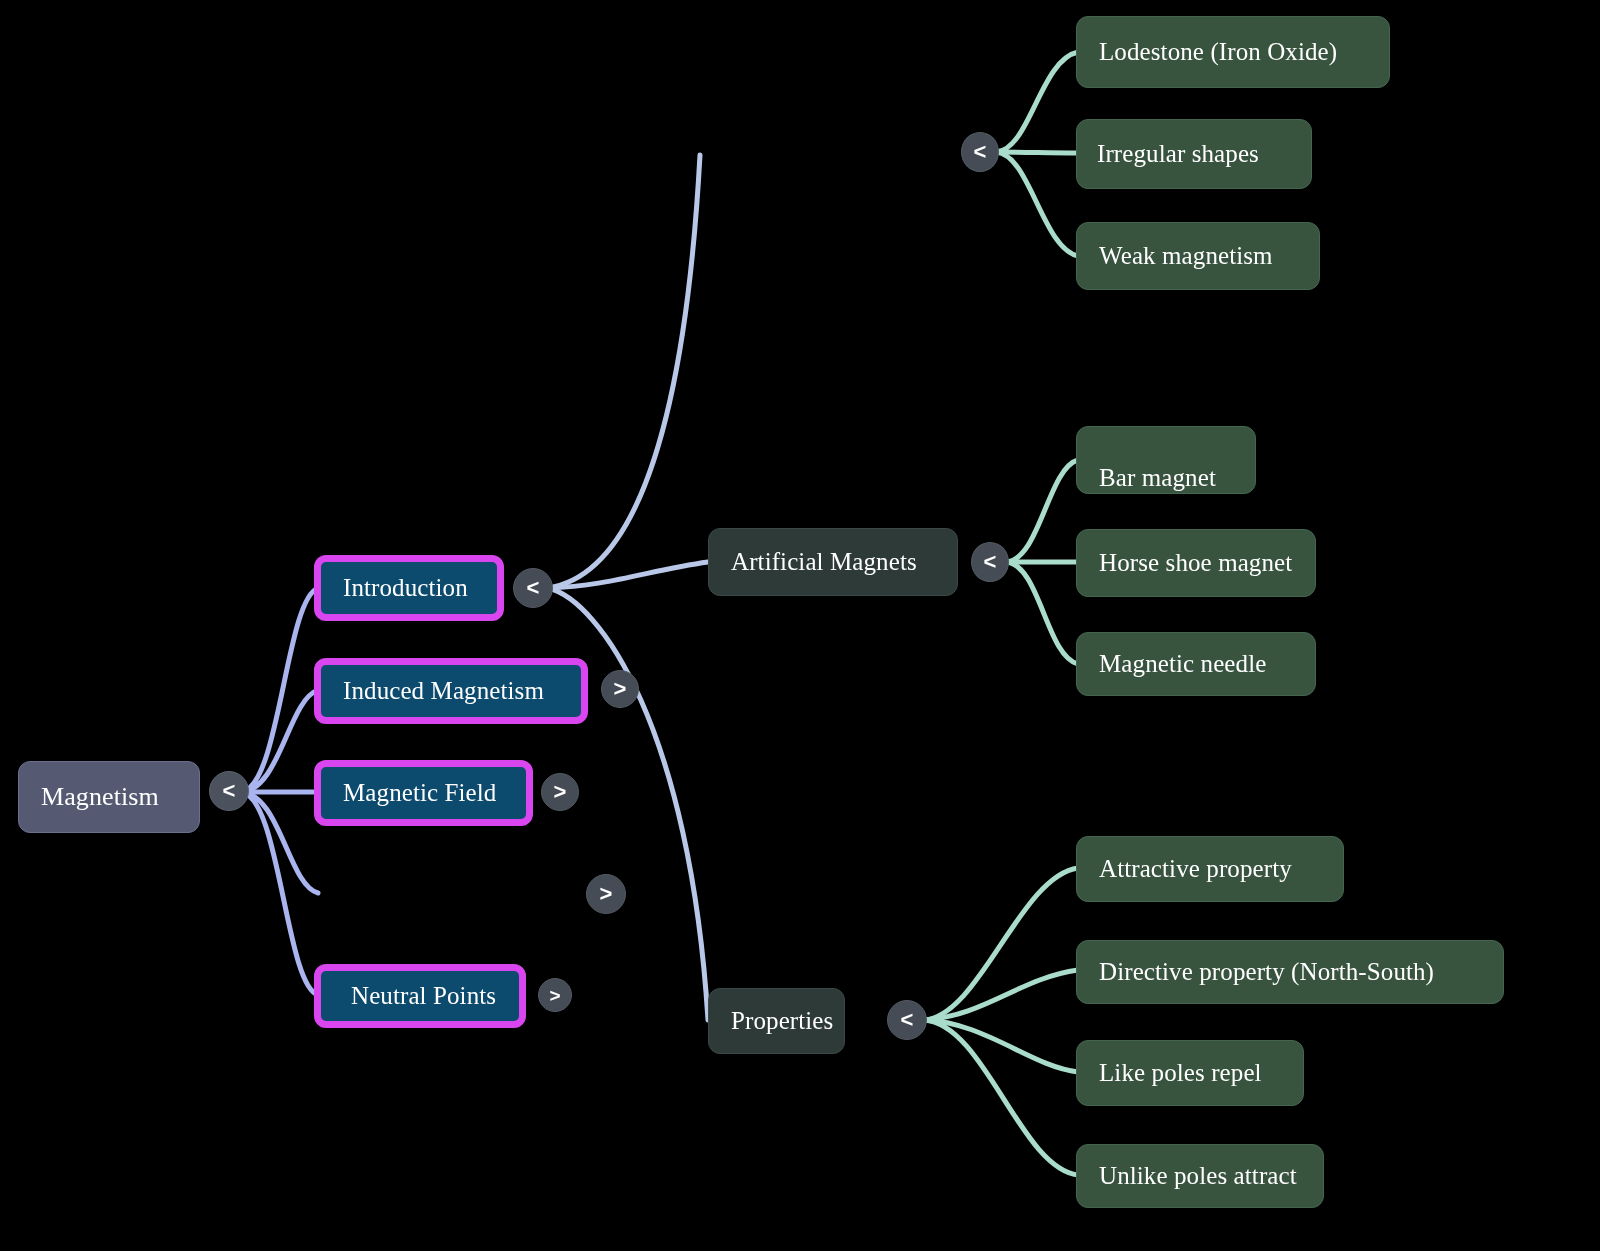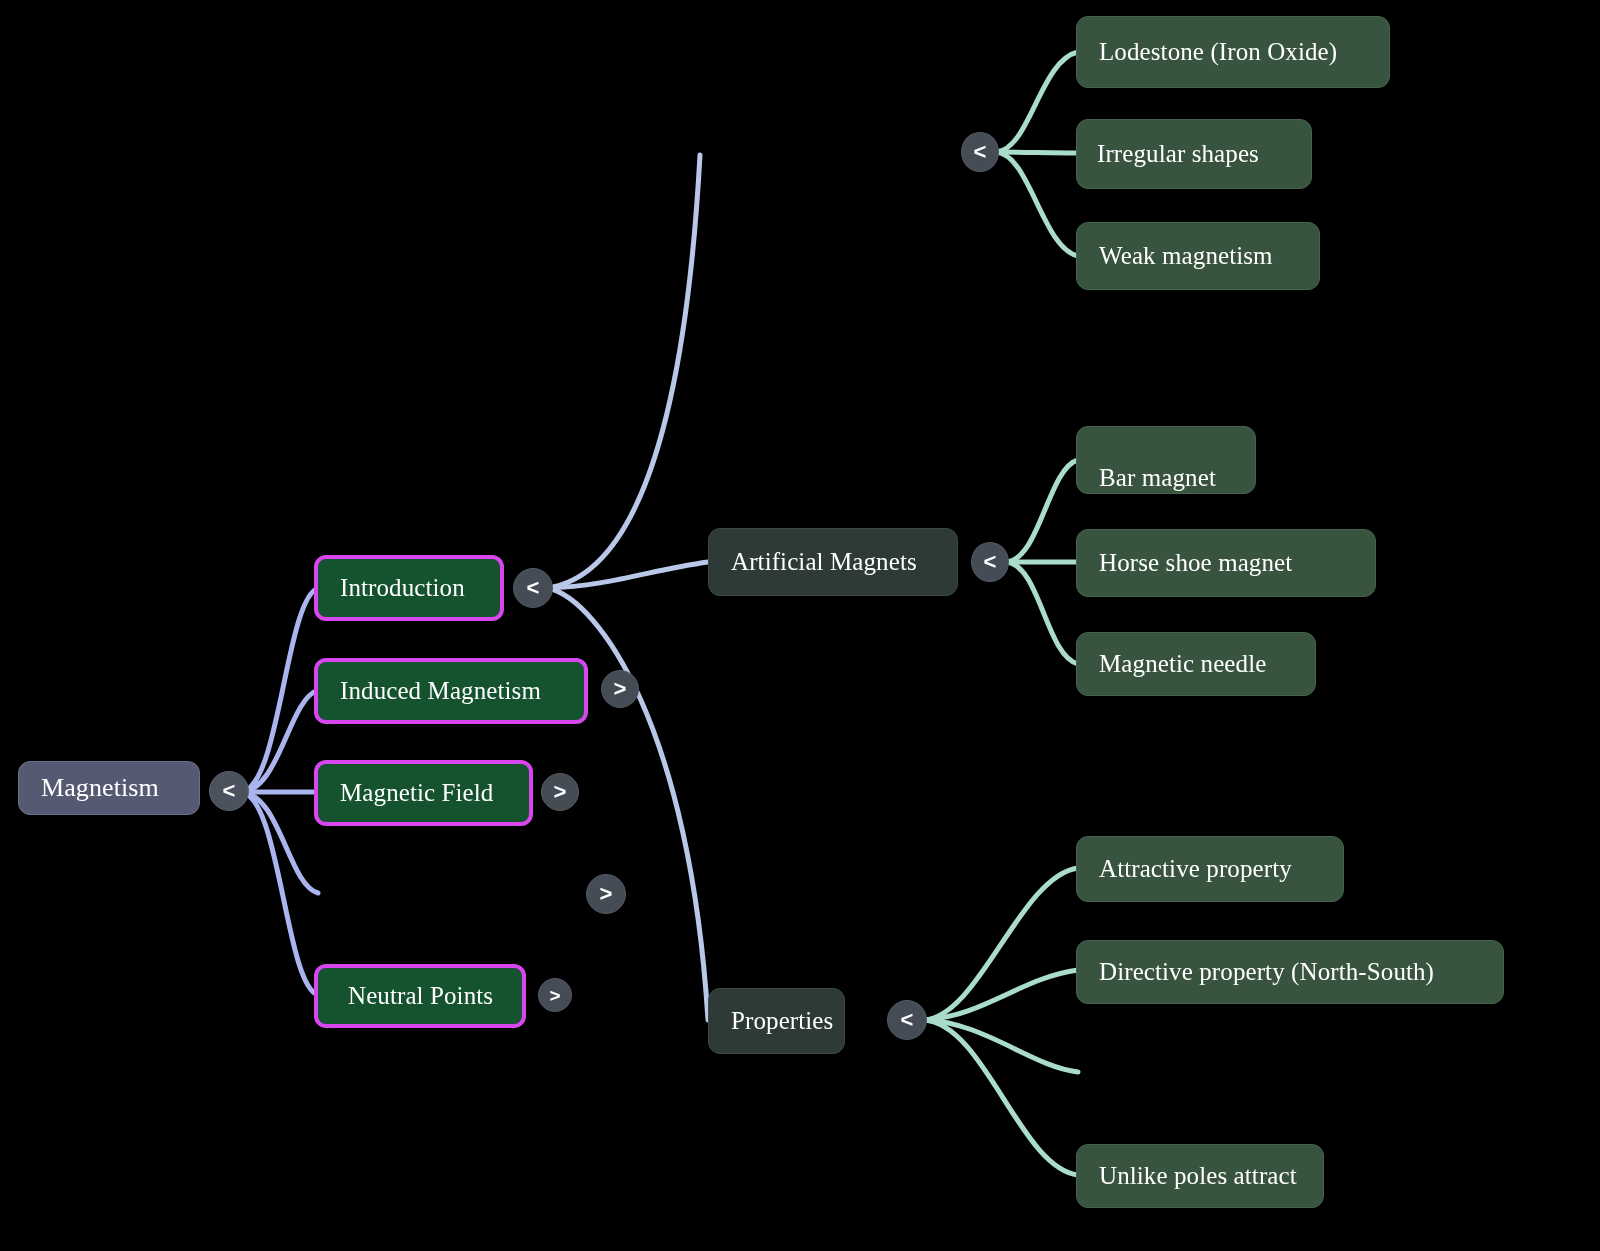--- a/index.html
+++ b/index.html
@@ -35,22 +35,22 @@
     padding: 0 22px;
     white-space: nowrap;
     letter-spacing: 0.1px;
   }
   .node.root {
     background: #555a72;
     border: 1px solid #6b7090;
     font-size: 26px;
   }
   .node.lvl2 {
-    background: #14532d;
-    border: 4px solid #d946ef;
+    background: #0c4a6e;
+    border: 7px solid #d946ef;
   }
   .node.lvl3 {
     background: #2d3a38;
     border: 1px solid #3a4846;
   }
   .node.leaf {
     background: #38543f;
     border: 1px solid #446650;
   }
   .toggle {
@@ -110,21 +110,21 @@
 
       <g stroke="#a9dccb" stroke-width="5">
         <path d="M 924 1020 C 980 1016, 1020 876, 1078 868"></path>
         <path d="M 924 1020 C 985 1016, 1020 978, 1078 970"></path>
         <path d="M 924 1020 C 985 1022, 1030 1066, 1078 1072"></path>
         <path d="M 924 1020 C 985 1024, 1020 1168, 1078 1175"></path>
       </g>
     </g>
   </svg>
 
-  <div class="node root" style="left:18px; top:761px; width:182px; height:54px;">
+  <div class="node root" style="left:18px; top:761px; width:182px; height:72px;">
     <span>Magnetism</span>
   </div>
   <div class="toggle" style="left:209px; top:771px; width:40px; height:40px;">
     <span>&lt;</span>
   </div>
 
   <div class="node lvl2" style="left:314px; top:555px; width:190px; height:66px;">
     <span>Introduction</span>
   </div>
   <div class="toggle dark" style="left:513px; top:568px; width:40px; height:40px;">
@@ -180,30 +180,33 @@
   <div class="node leaf" style="left:1076px; top:119px; width:236px; height:70px;padding-left:20px;">
     <span>Irregular shapes</span>
   </div>
   <div class="node leaf" style="left:1076px; top:222px; width:244px; height:68px;">
     <span>Weak magnetism</span>
   </div>
 
   <div class="node leaf" style="left:1076px; top:426px; width:180px; height:68px;align-items:flex-end;">
     <span>Bar magnet</span>
   </div>
-  <div class="node leaf" style="left:1076px; top:529px; width:300px; height:68px;">
+  <div class="node leaf" style="left:1076px; top:529px; width:240px; height:68px;">
     <span>Horse shoe magnet</span>
   </div>
   <div class="node leaf" style="left:1076px; top:632px; width:240px; height:64px;">
     <span>Magnetic needle</span>
   </div>
 
   <div class="node leaf" style="left:1076px; top:836px; width:268px; height:66px;">
     <span>Attractive property</span>
   </div>
   <div class="node leaf" style="left:1076px; top:940px; width:428px; height:64px;">
     <span>Directive property (North-South)</span>
   </div>
+  <div class="node leaf" style="left:1076px; top:1040px; width:228px; height:66px;">
+    <span>Like poles repel</span>
+  </div>
   <div class="node leaf" style="left:1076px; top:1144px; width:248px; height:64px;">
     <span>Unlike poles attract</span>
   </div>
 
 </div>
 
 </body></html>

